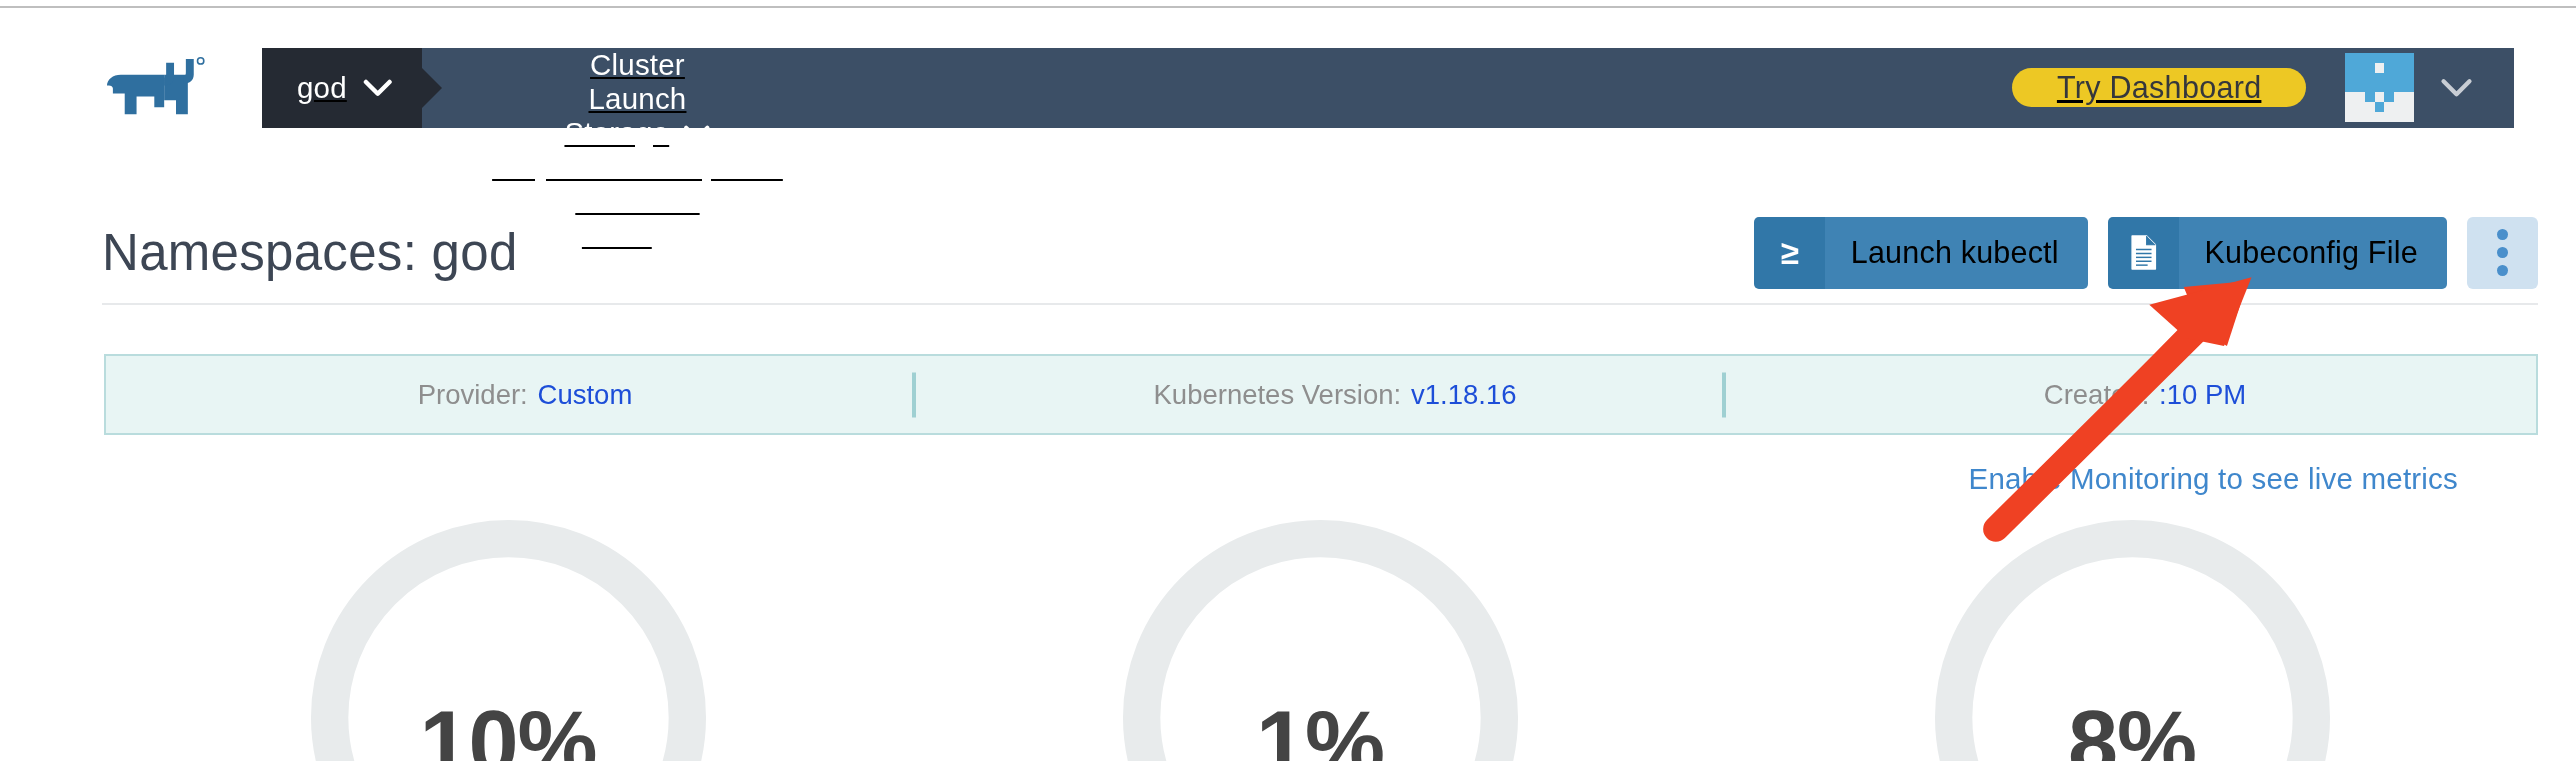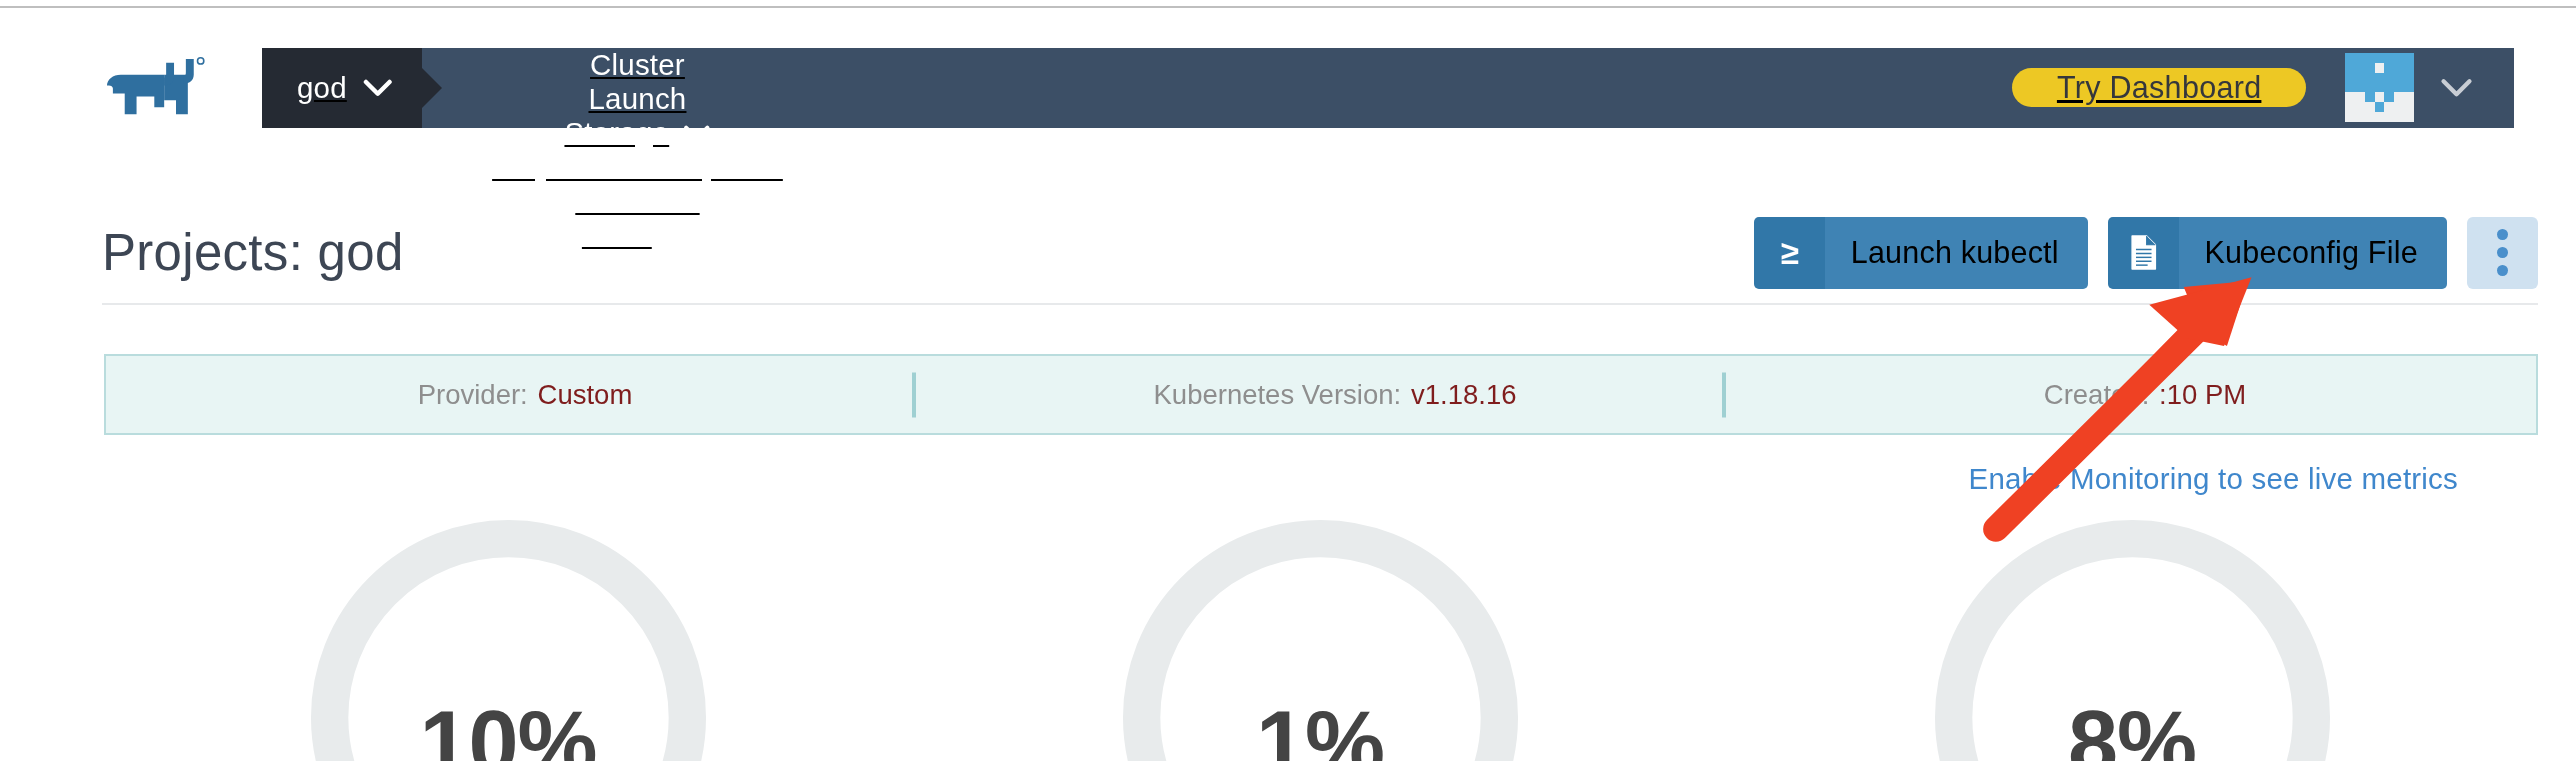--- a/index.html
+++ b/index.html
@@ -225,21 +225,21 @@
     position: relative;
     flex: 1;
     display: flex;
     align-items: center;
     justify-content: center;
     height: 100%;
     font-size: 27.5px;
     padding-left: 28px;
   }
   .info-cell .ic-key { color: #8e8e8e; margin-right: 9.8px; }
-  .info-cell .ic-val { color: #7f1d1d; text-align: center; }
+  .info-cell .ic-val { color: #1d4ed8; text-align: center; }
   .info-cell:not(:last-child)::after {
     content: "";
     position: absolute;
     right: 0; top: 50%;
     transform: translateY(-50%);
     width: 3.9px; height: 45px;
     background: #9fd0d2;
   }
 
   
@@ -377,21 +377,21 @@
         <span class="user-caret">
           <svg class="caret-svg" width="33" height="21.6" viewBox="0 0 30 20">
               <path d="M3 4 L15 16 L27 4" fill="none" stroke="#c8cdd4" stroke-width="4" stroke-linecap="round" stroke-linejoin="round"></path>
             </svg>
         </span>
       </div>
     </div>
   </div>
 
   <div class="title-row">
-    <div class="page-title">Projects: god</div>
+    <div class="page-title">Namespaces: god</div>
 
     <div class="title-actions">
 
       <div class="btn-split">
         <div class="btn-icon">≥</div>
         <div class="btn-label">Launch kubectl</div>
       </div>
 
       <div class="btn-split">
         <div class="btn-icon">

